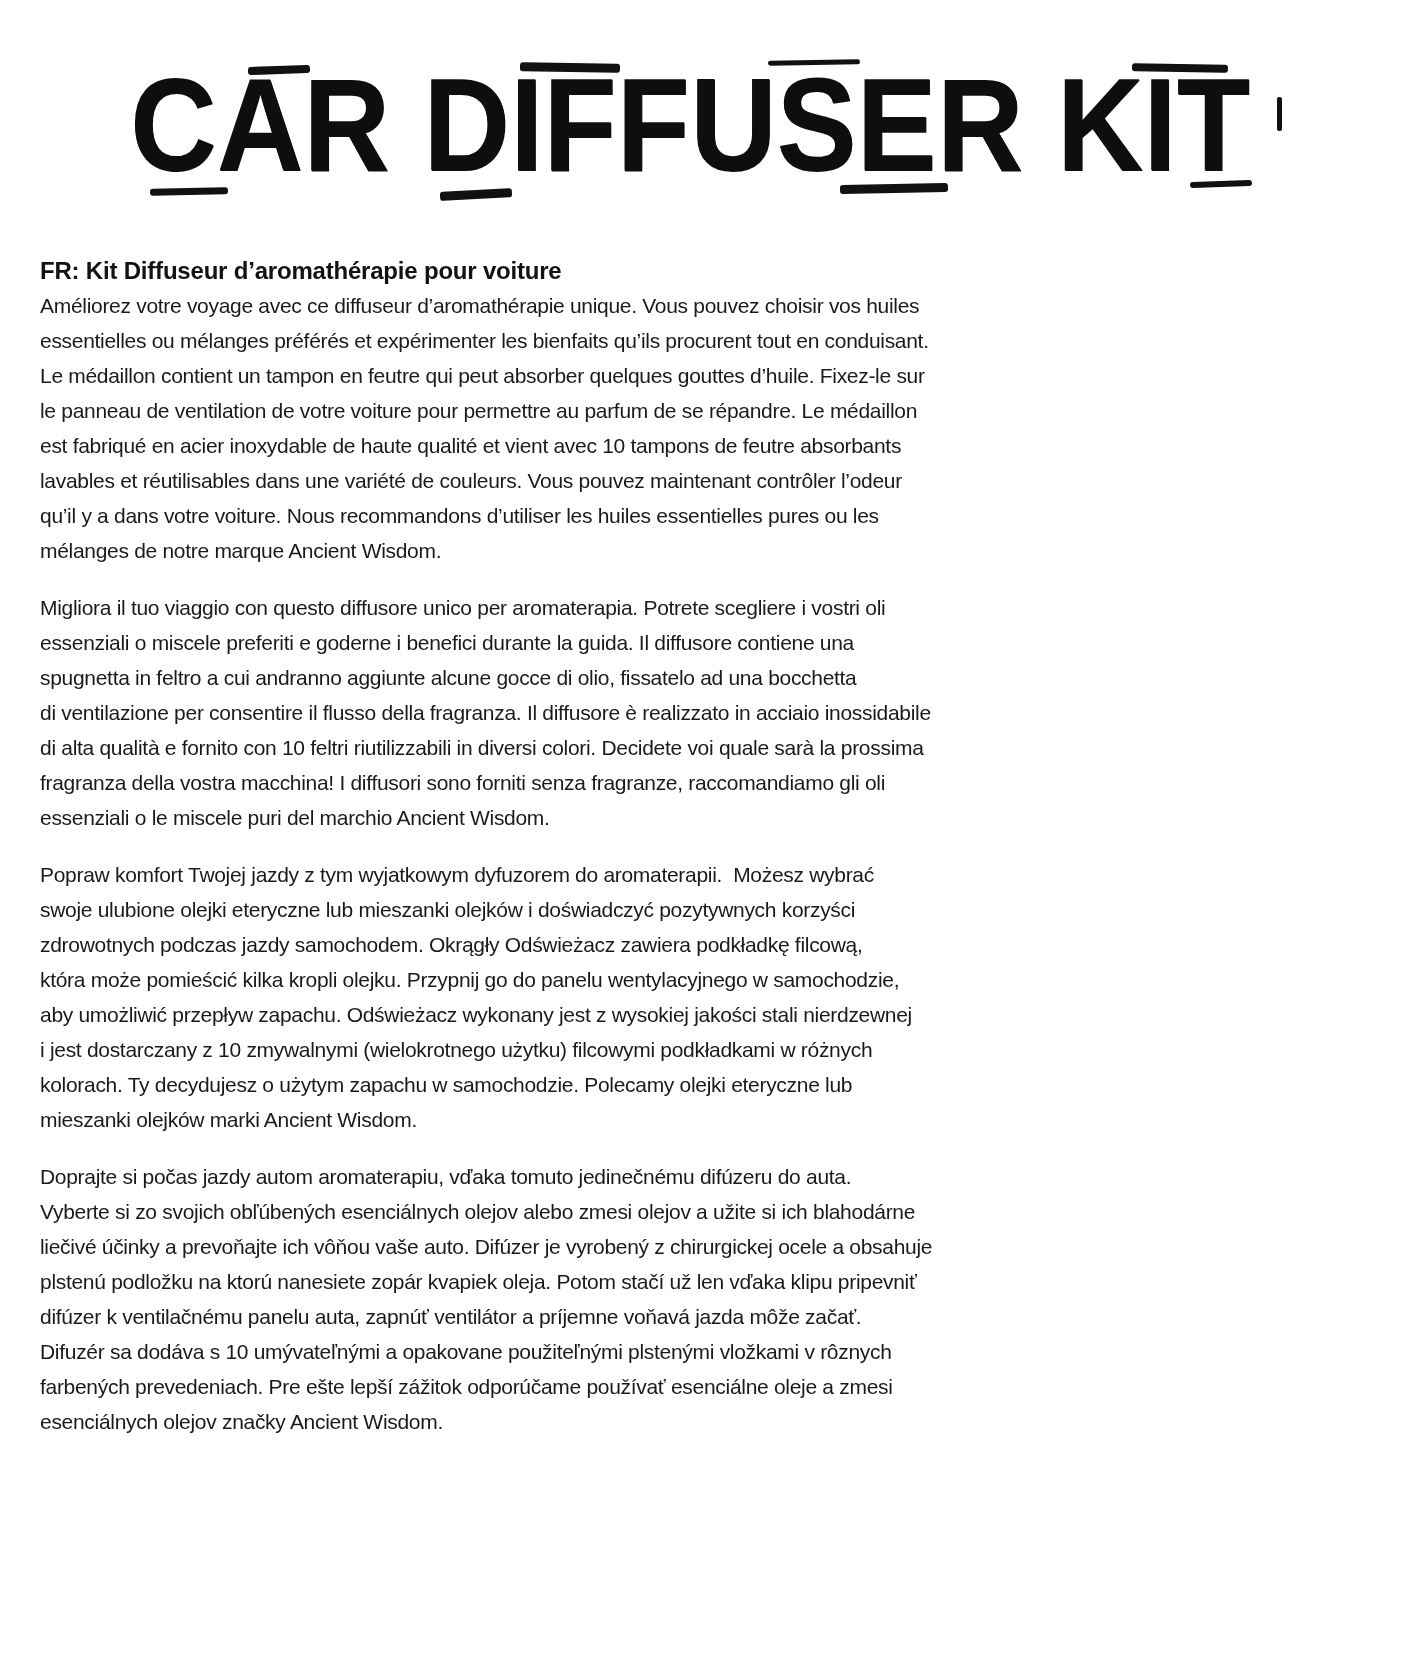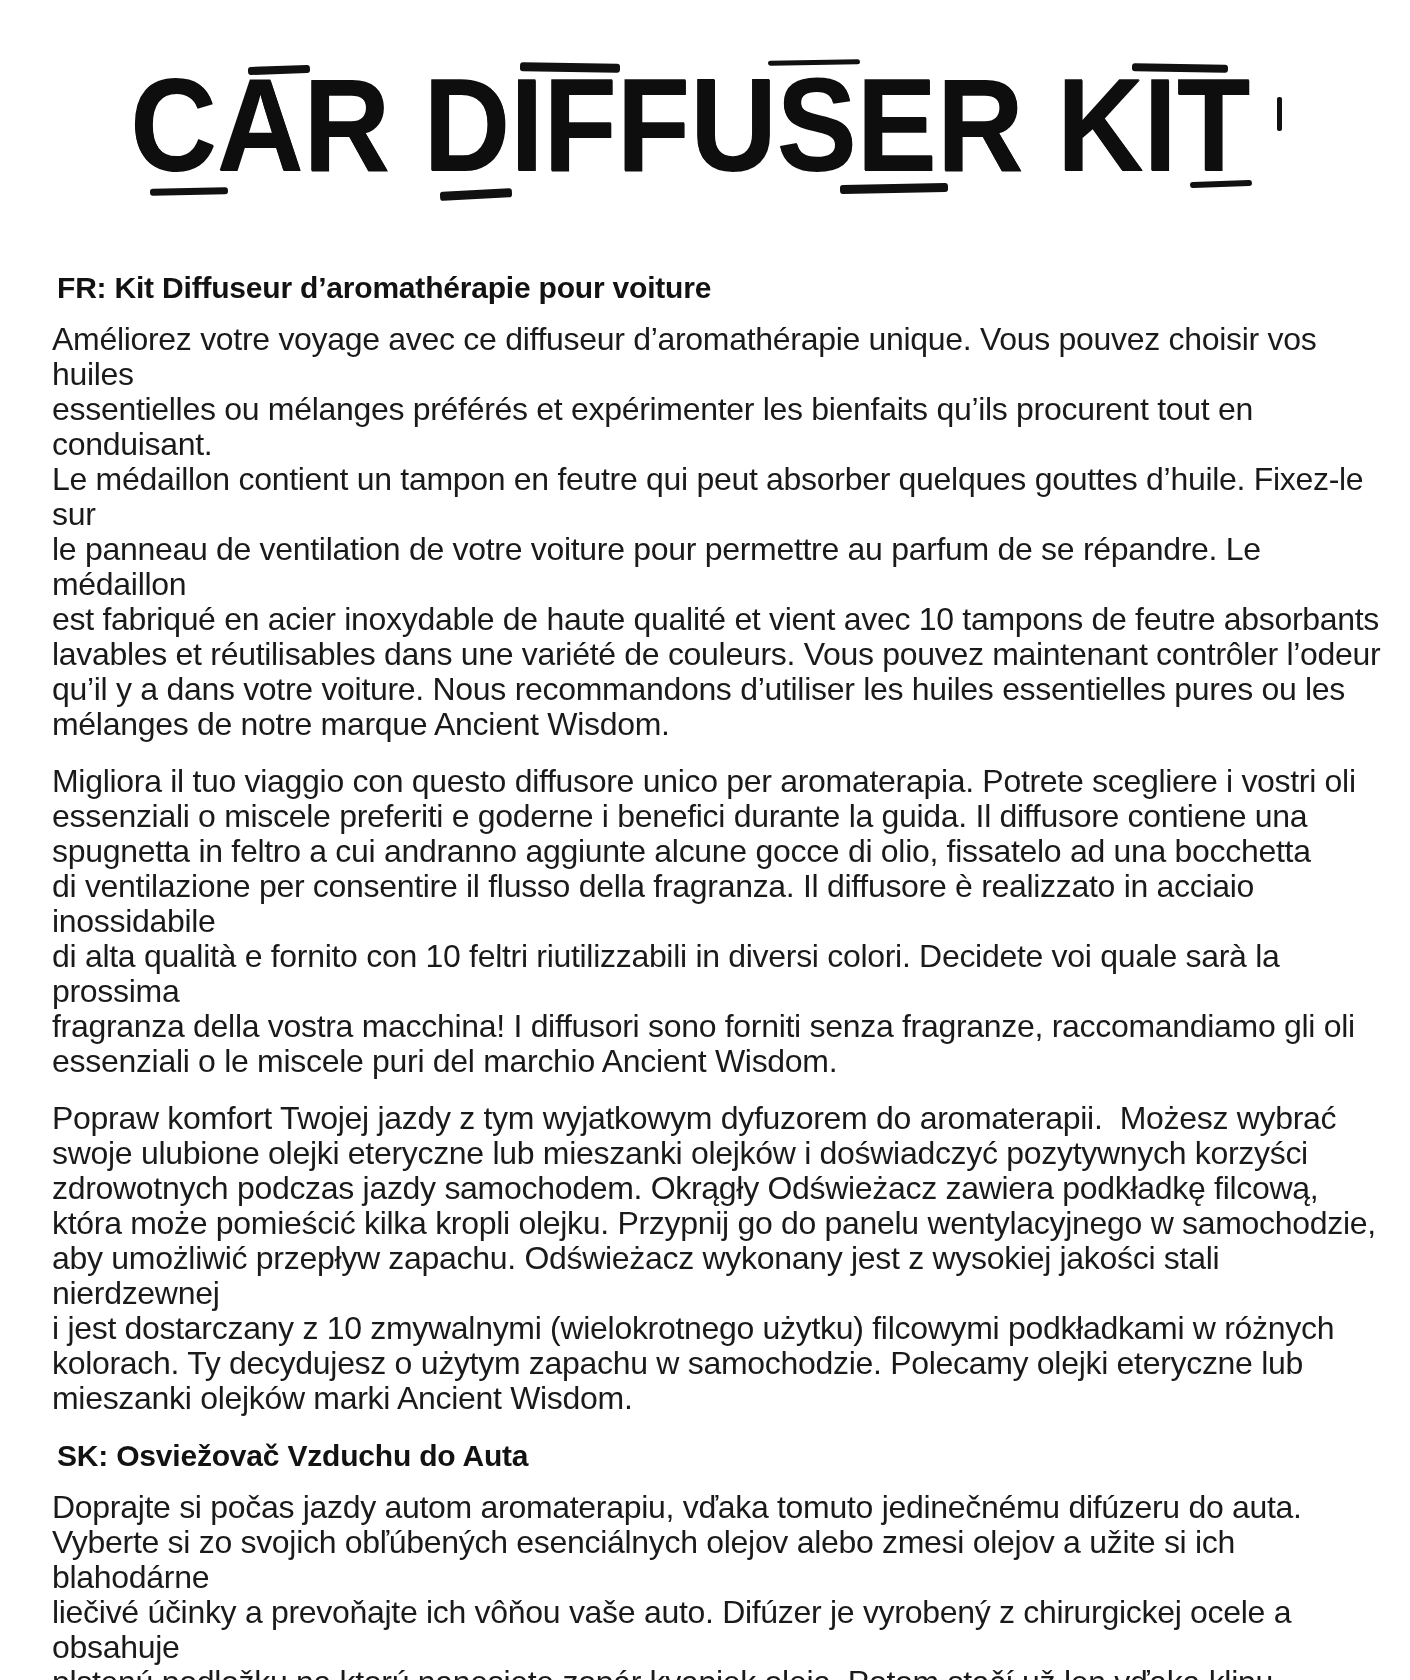--- a/index.html
+++ b/index.html
@@ -58,30 +58,30 @@
   .content {
     position: absolute;
     left: 40px;
     top: 253px;
     width: 1360px;
   }
   .lang-section + .lang-section {
     margin-top: 22px;
   }
   .lang-section h2 {
-    margin: 17px;
-    font-size: 30px;
+    margin: 0;
+    font-size: 24px;
     line-height: 35px;
     font-weight: bold;
     letter-spacing: -0.2px;
     color: #121212;
   }
   .lang-section p {
-    margin: 12px;
-    font-size: 32px;
+    margin: 0;
+    font-size: 21px;
     line-height: 35px;
     letter-spacing: -0.3px;
     white-space: pre-wrap;
     color: #1a1a1a;
   }
 </style>
 </head>
 <body>
 
 <div class="title-block">
@@ -126,21 +126,20 @@
 swoje ulubione olejki eteryczne lub mieszanki olejków i doświadczyć pozytywnych korzyści
 zdrowotnych podczas jazdy samochodem. Okrągły Odświeżacz zawiera podkładkę filcową,
 która może pomieścić kilka kropli olejku. Przypnij go do panelu wentylacyjnego w samochodzie,
 aby umożliwić przepływ zapachu. Odświeżacz wykonany jest z wysokiej jakości stali nierdzewnej
 i jest dostarczany z 10 zmywalnymi (wielokrotnego użytku) filcowymi podkładkami w różnych
 kolorach. Ty decydujesz o użytym zapachu w samochodzie. Polecamy olejki eteryczne lub
 mieszanki olejków marki Ancient Wisdom.</p>
   </section>
 
   <section class="lang-section">
-    <h2>SK: Osviežovač Vzduchu do Auta</h2>
     <p>Doprajte si počas jazdy autom aromaterapiu, vďaka tomuto jedinečnému difúzeru do auta.
 Vyberte si zo svojich obľúbených esenciálnych olejov alebo zmesi olejov a užite si ich blahodárne
 liečivé účinky a prevoňajte ich vôňou vaše auto. Difúzer je vyrobený z chirurgickej ocele a obsahuje
 plstenú podložku na ktorú nanesiete zopár kvapiek oleja. Potom stačí už len vďaka klipu pripevniť
 difúzer k ventilačnému panelu auta, zapnúť ventilátor a príjemne voňavá jazda môže začať.
 Difuzér sa dodáva s 10 umývateľnými a opakovane použiteľnými plstenými vložkami v rôznych
 farbených prevedeniach. Pre ešte lepší zážitok odporúčame používať esenciálne oleje a zmesi
 esenciálnych olejov značky Ancient Wisdom.</p>
   </section>
 

